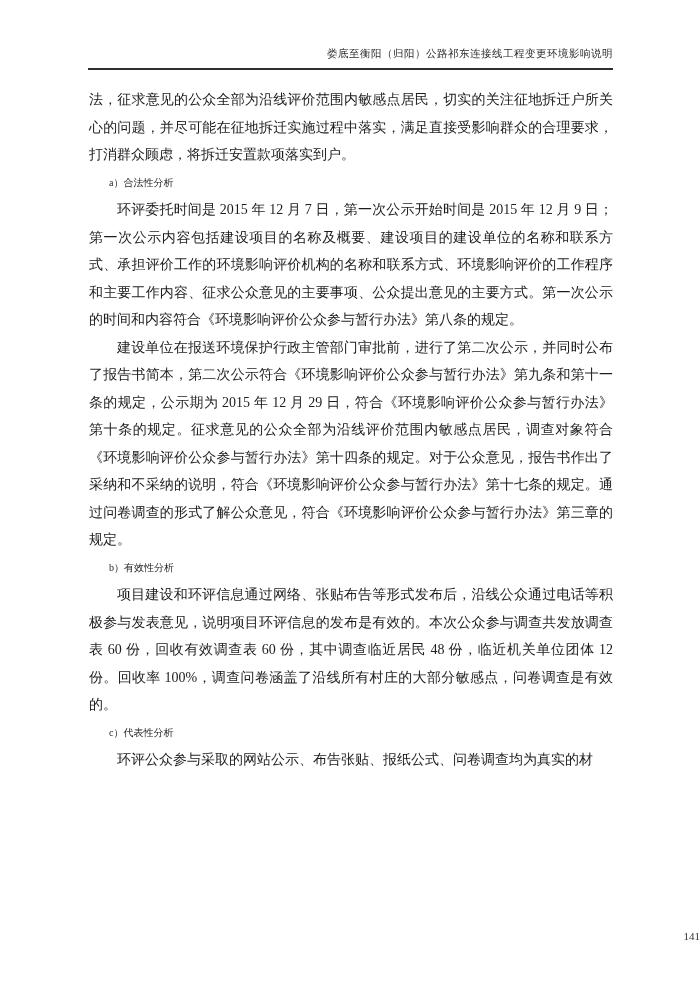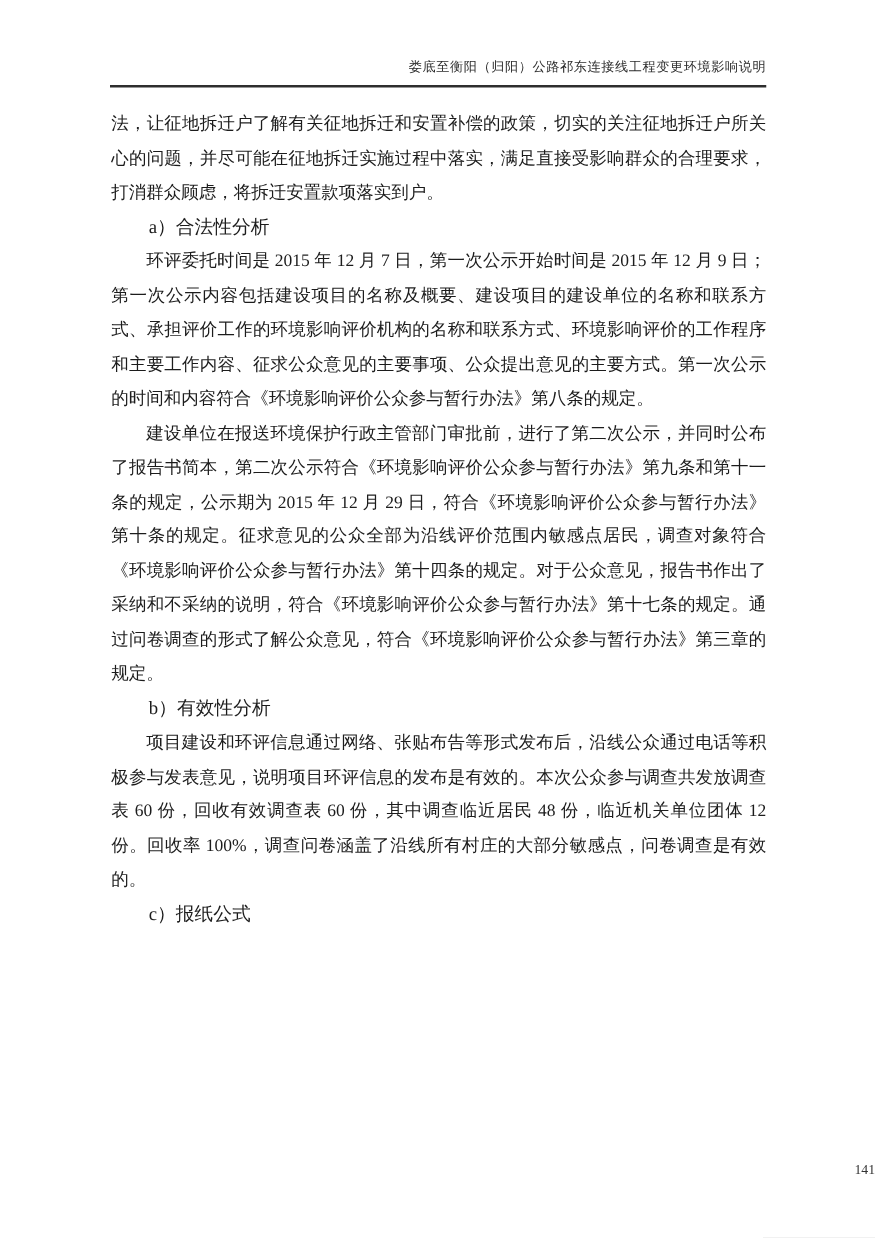--- a/index.html
+++ b/index.html
@@ -46,21 +46,21 @@
     font-family: "Liberation Sans", "DejaVu Sans", sans-serif;
     font-size: 14.5px;
     font-weight: bold;
     line-height: 27.5px;
     color: #111;
     text-align: left;
   }
   .section-heading .sec-num { margin-right: 12px; letter-spacing: 0.5px; }
   .sub-heading {
     text-indent: 2em;
-    font-size: 15px;
+    font-size: 10px;
     line-height: 27.5px;
     text-align: left;
   }
   .page-footer {
     position: absolute;
     bottom: 48px;
     left: 0;
     width: 700px;
     text-align: right;
     font-size: 11px;
@@ -71,32 +71,33 @@
 <body>
 
 <div class="page">
 
   <div class="running-header">
     <span>娄底至衡阳（归阳）公路祁东连接线工程变更环境影响说明</span>
   </div>
 
   <div class="doc-body">
 
-    <p class="para-noindent">法，让征地拆迁户了解有关征地拆迁和安置补偿的政策，切实的关注征地拆迁户所关心的问题，并尽可能在征地拆迁实施过程中落实，满足直接受影响群众的合理要求，打消群众顾虑，将拆迁安置款项落实到户。</p>
+    <p class="para-noindent">法，征求意见的公众全部为沿线评价范围内敏感点居民，切实的关注征地拆迁户所关心的问题，并尽可能在征地拆迁实施过程中落实，满足直接受影响群众的合理要求，打消群众顾虑，将拆迁安置款项落实到户。</p>
 
 
     <p class="sub-heading">a）合法性分析</p>
     <p class="para-indent">环评委托时间是 2015 年 12 月 7 日，第一次公示开始时间是 2015 年 12 月 9 日；第一次公示内容包括建设项目的名称及概要、建设项目的建设单位的名称和联系方式、承担评价工作的环境影响评价机构的名称和联系方式、环境影响评价的工作程序和主要工作内容、征求公众意见的主要事项、公众提出意见的主要方式。第一次公示的时间和内容符合《环境影响评价公众参与暂行办法》第八条的规定。</p>
     <p class="para-indent">建设单位在报送环境保护行政主管部门审批前，进行了第二次公示，并同时公布了报告书简本，第二次公示符合《环境影响评价公众参与暂行办法》第九条和第十一条的规定，公示期为 2015 年 12 月 29 日，符合《环境影响评价公众参与暂行办法》第十条的规定。征求意见的公众全部为沿线评价范围内敏感点居民，调查对象符合《环境影响评价公众参与暂行办法》第十四条的规定。对于公众意见，报告书作出了采纳和不采纳的说明，符合《环境影响评价公众参与暂行办法》第十七条的规定。通过问卷调查的形式了解公众意见，符合《环境影响评价公众参与暂行办法》第三章的规定。</p>
 
     <p class="sub-heading">b）有效性分析</p>
     <p class="para-indent">项目建设和环评信息通过网络、张贴布告等形式发布后，沿线公众通过电话等积极参与发表意见，说明项目环评信息的发布是有效的。本次公众参与调查共发放调查表 60 份，回收有效调查表 60 份，其中调查临近居民 48 份，临近机关单位团体 12 份。回收率 100%，调查问卷涵盖了沿线所有村庄的大部分敏感点，问卷调查是有效的。</p>
 
-    <p class="sub-heading">c）报纸公式</p>
+    <p class="sub-heading">c）代表性分析</p>
 
+    <p class="para-indent">环评公众参与采取的网站公示、布告张贴、报纸公式、问卷调查均为真实的材</p>
 
   </div>
 
   <div class="page-footer">
     <span>141</span>
   </div>
 
 </div>
 
 </body></html>

